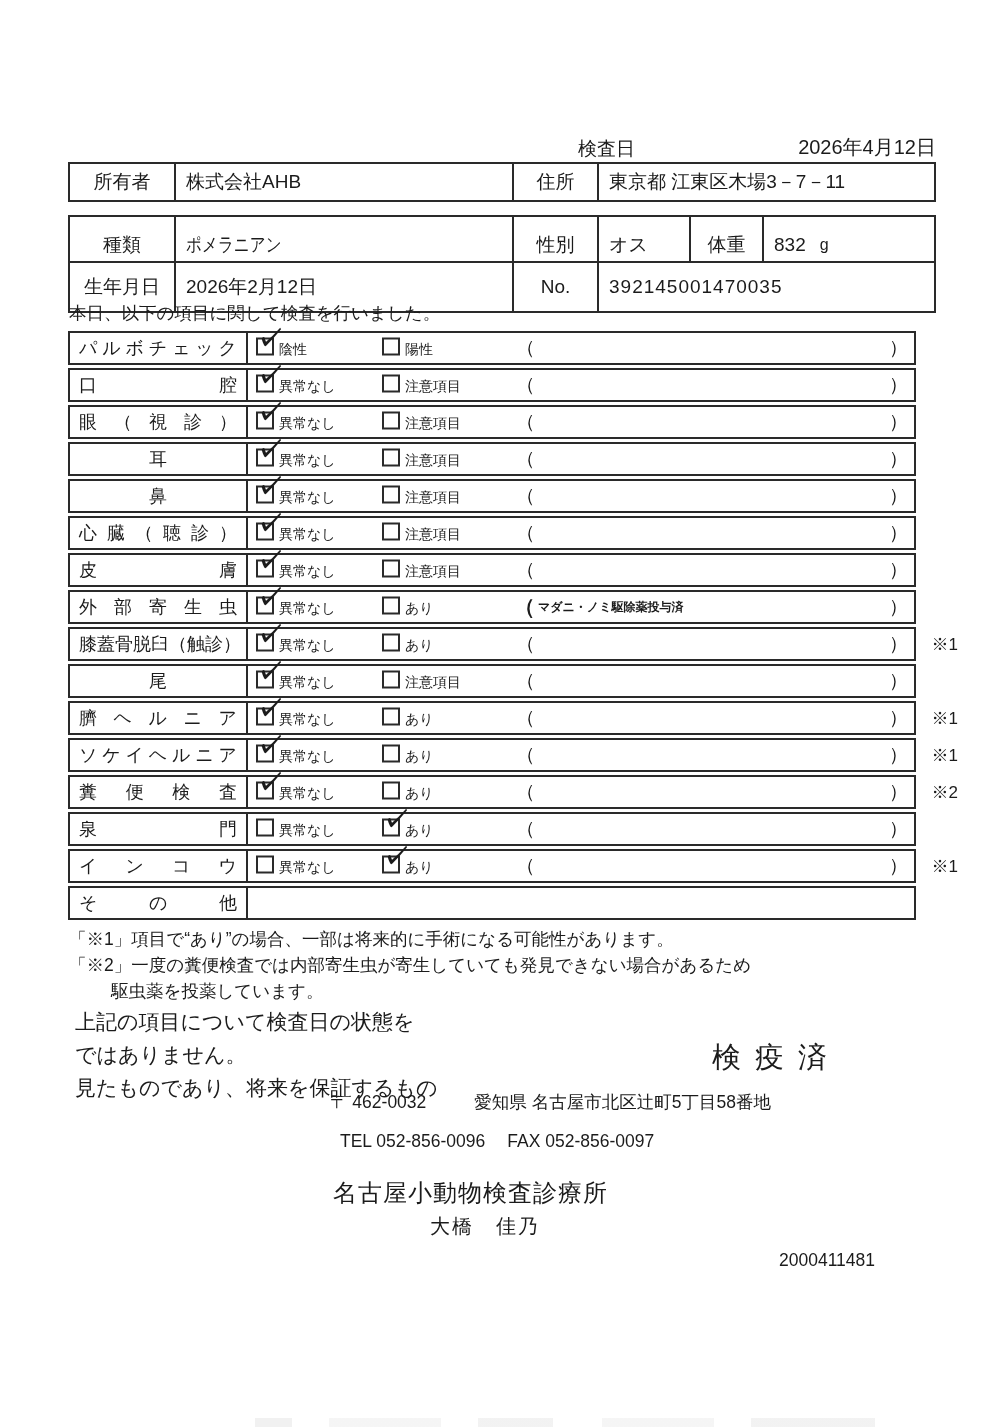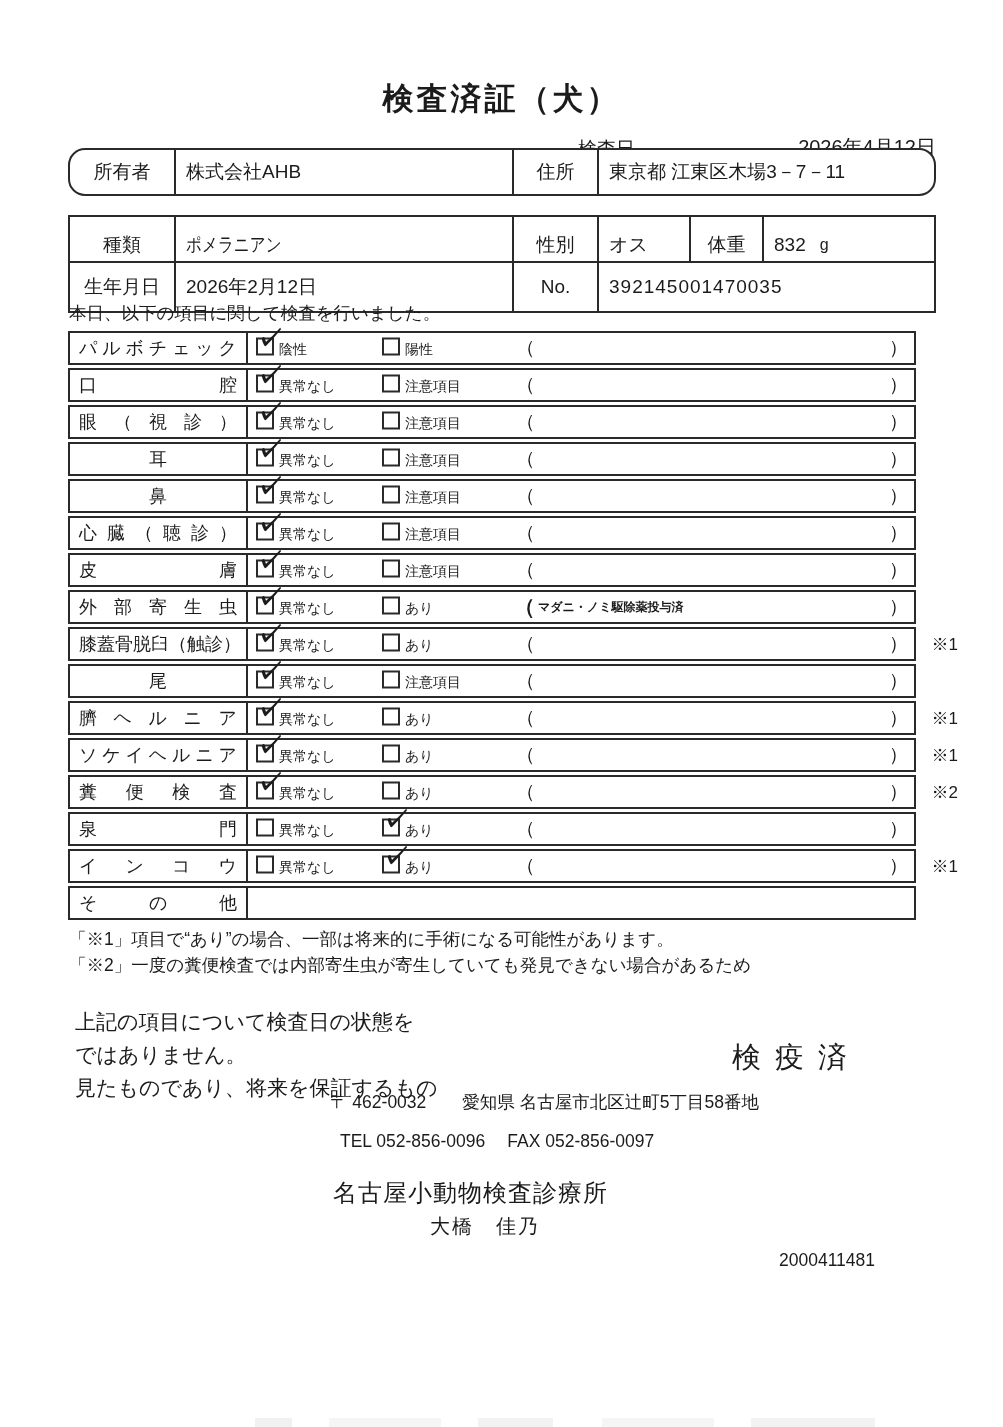--- a/index.html
+++ b/index.html
@@ -17,21 +17,21 @@
   .date-value{position:absolute;top:134px;left:700px;width:236px;text-align:right;font-size:20px;}
 
   
   .info-row{position:absolute;left:68px;width:868px;display:grid;
             border:2px solid var(--line);box-sizing:border-box;background:#fff;}
   .info-row .cell{display:flex;align-items:center;font-size:19px;box-sizing:border-box;
                   border-left:2px solid var(--line);padding:0 10px;white-space:nowrap;}
   .info-row .cell:first-child{border-left:none;}
   .cell.lab{justify-content:center;padding:0 4px;}
   .cell.val{justify-content:flex-start;}
-  .owner-row{top:148px;height:48px;grid-template-columns:104px 338px 85px 1fr;border-radius:17px;}
+  .owner-row{top:162px;height:40px;grid-template-columns:104px 338px 85px 1fr;}
   .animal-row{top:215px;height:59px;grid-template-columns:104px 338px 85px 92px 73px 1fr;}
   .birth-row{top:261px;height:52px;grid-template-columns:104px 338px 85px 1fr;}
   .condensed{display:inline-block;transform:scaleX(.82);transform-origin:left center;}
   .weight-cell{justify-content:flex-end;gap:14px;padding-right:14px;}
   .weight-unit{font-size:16px;}
   .no-lab{font-size:18px;}
   .no-val{font-size:21px;letter-spacing:1px;}
 
   
   .intro{position:absolute;top:301px;left:69px;font-size:17.5px;}
@@ -59,45 +59,44 @@
   .row-note{position:absolute;right:-44px;top:50%;transform:translateY(-50%);
             font-size:17px;white-space:nowrap;}
 
   
   .notes{position:absolute;top:926px;left:69px;font-size:17.5px;line-height:26px;}
   .notes .indent{padding-left:42px;}
 
   
   .statement{position:absolute;top:1005px;left:75px;font-size:21px;line-height:33px;font-weight:400;}
   .stamp{position:absolute;top:1038px;left:712px;font-size:29px;letter-spacing:14px;
-         font-weight:500;white-space:nowrap;margin-left:20px;}
-
-  
-  .addr-line{position:absolute;top:1090px;left:330px;font-size:17.5px;display:flex;gap:36px;white-space:nowrap;}
+         font-weight:500;white-space:nowrap;}
+
+  
+  .addr-line{position:absolute;top:1090px;left:330px;font-size:17.5px;display:flex;gap:48px;white-space:nowrap;}
   .tel-line{position:absolute;top:1131px;left:340px;font-size:17.5px;display:flex;gap:22px;white-space:nowrap;}
   .clinic-name{position:absolute;top:1177px;left:333px;font-size:24px;letter-spacing:1px;}
   .vet-name{position:absolute;top:1213px;left:430px;font-size:20px;letter-spacing:2px;}
   .doc-number{position:absolute;top:1250px;left:700px;width:175px;text-align:right;font-size:17.5px;}
 
   
   .scan-artifact{position:absolute;bottom:0;left:255px;width:620px;height:9px;opacity:.55;
     background:
       linear-gradient(90deg,
         rgba(0,0,0,.10) 0 6%,   transparent 6% 12%,
         rgba(0,0,0,.07) 12% 30%, transparent 30% 36%,
         rgba(0,0,0,.09) 36% 48%, transparent 48% 56%,
         rgba(0,0,0,.07) 56% 74%, transparent 74% 80%,
         rgba(0,0,0,.09) 80% 100%);}
 </style>
 </head>
 <body>
 
 <div class="page">
 
-  <div class="title">検査済証（犬）</div>
 
   <div class="date-label">検査日</div>
   <div class="date-value">2026年4月12日</div>
 
   <div class="info-row owner-row">
     <div class="cell lab">所有者</div>
     <div class="cell val">株式会社AHB</div>
     <div class="cell lab">住所</div>
     <div class="cell val">東京都 江東区木場3－7－11</div>
   </div>
@@ -389,20 +388,21 @@
         
         
       </div>
       <span class="row-note"></span>
     </div>
   </div>
 
   <div class="notes">
     <div>「※1」項目で“あり”の場合、一部は将来的に手術になる可能性があります。</div>
     <div>「※2」一度の糞便検査では内部寄生虫が寄生していても発見できない場合があるため</div>
+    <div class="indent">駆虫薬を投薬しています。</div>
   </div>
 
   <div class="statement">
     <div>上記の項目について検査日の状態を</div>
     <div>ではありません。</div>
     <div>見たものであり、将来を保証するもの</div>
   </div>
 
   <div class="stamp">検疫済</div>
 

